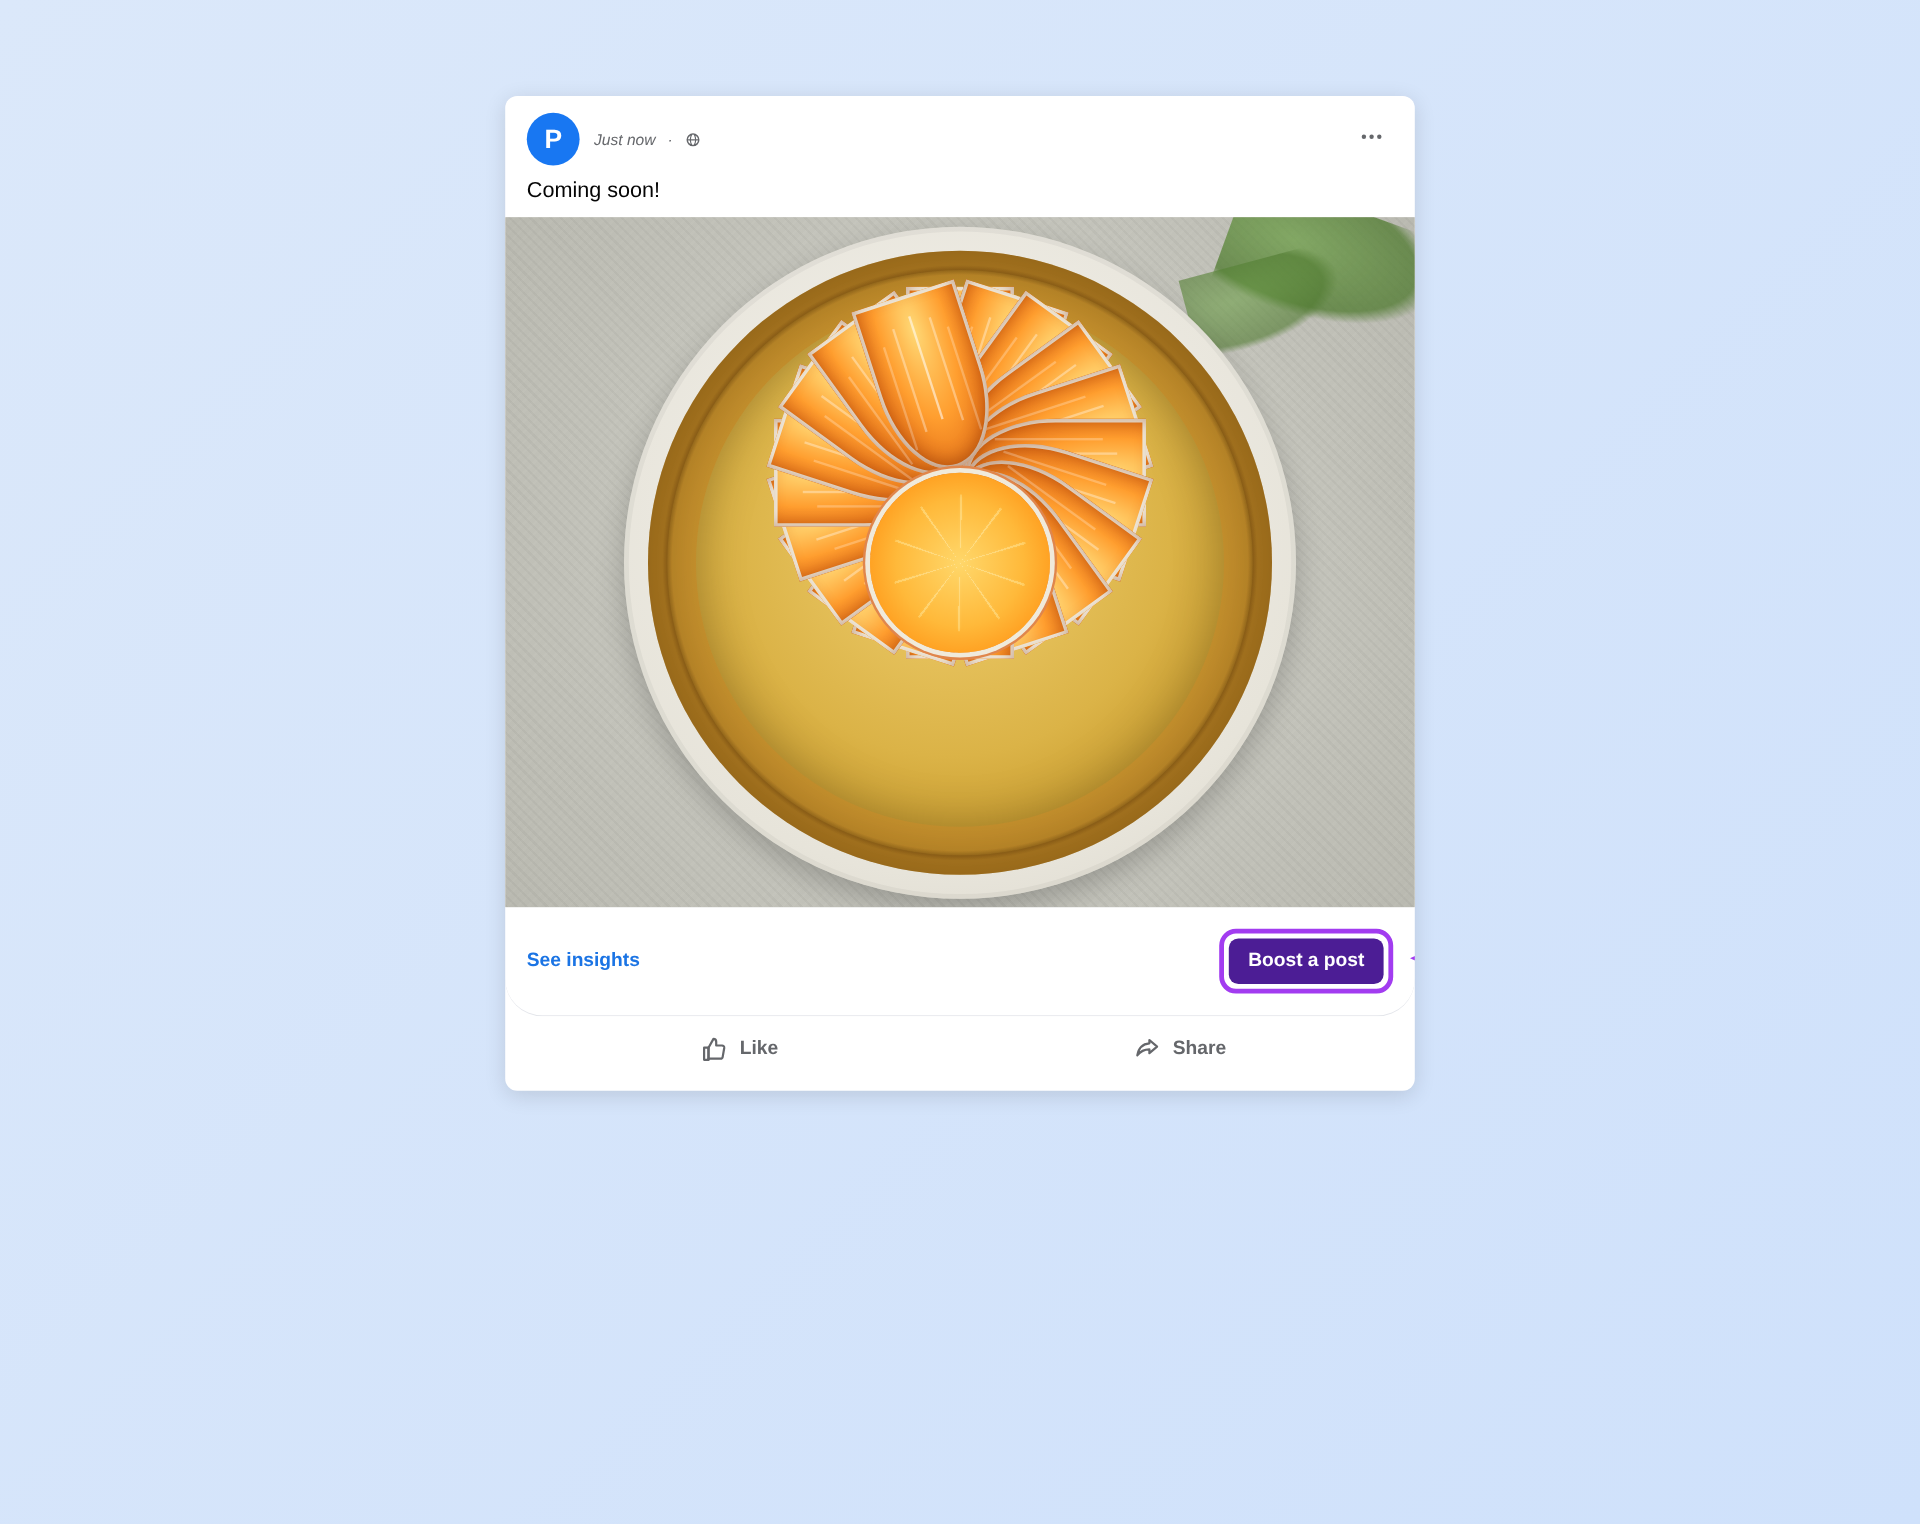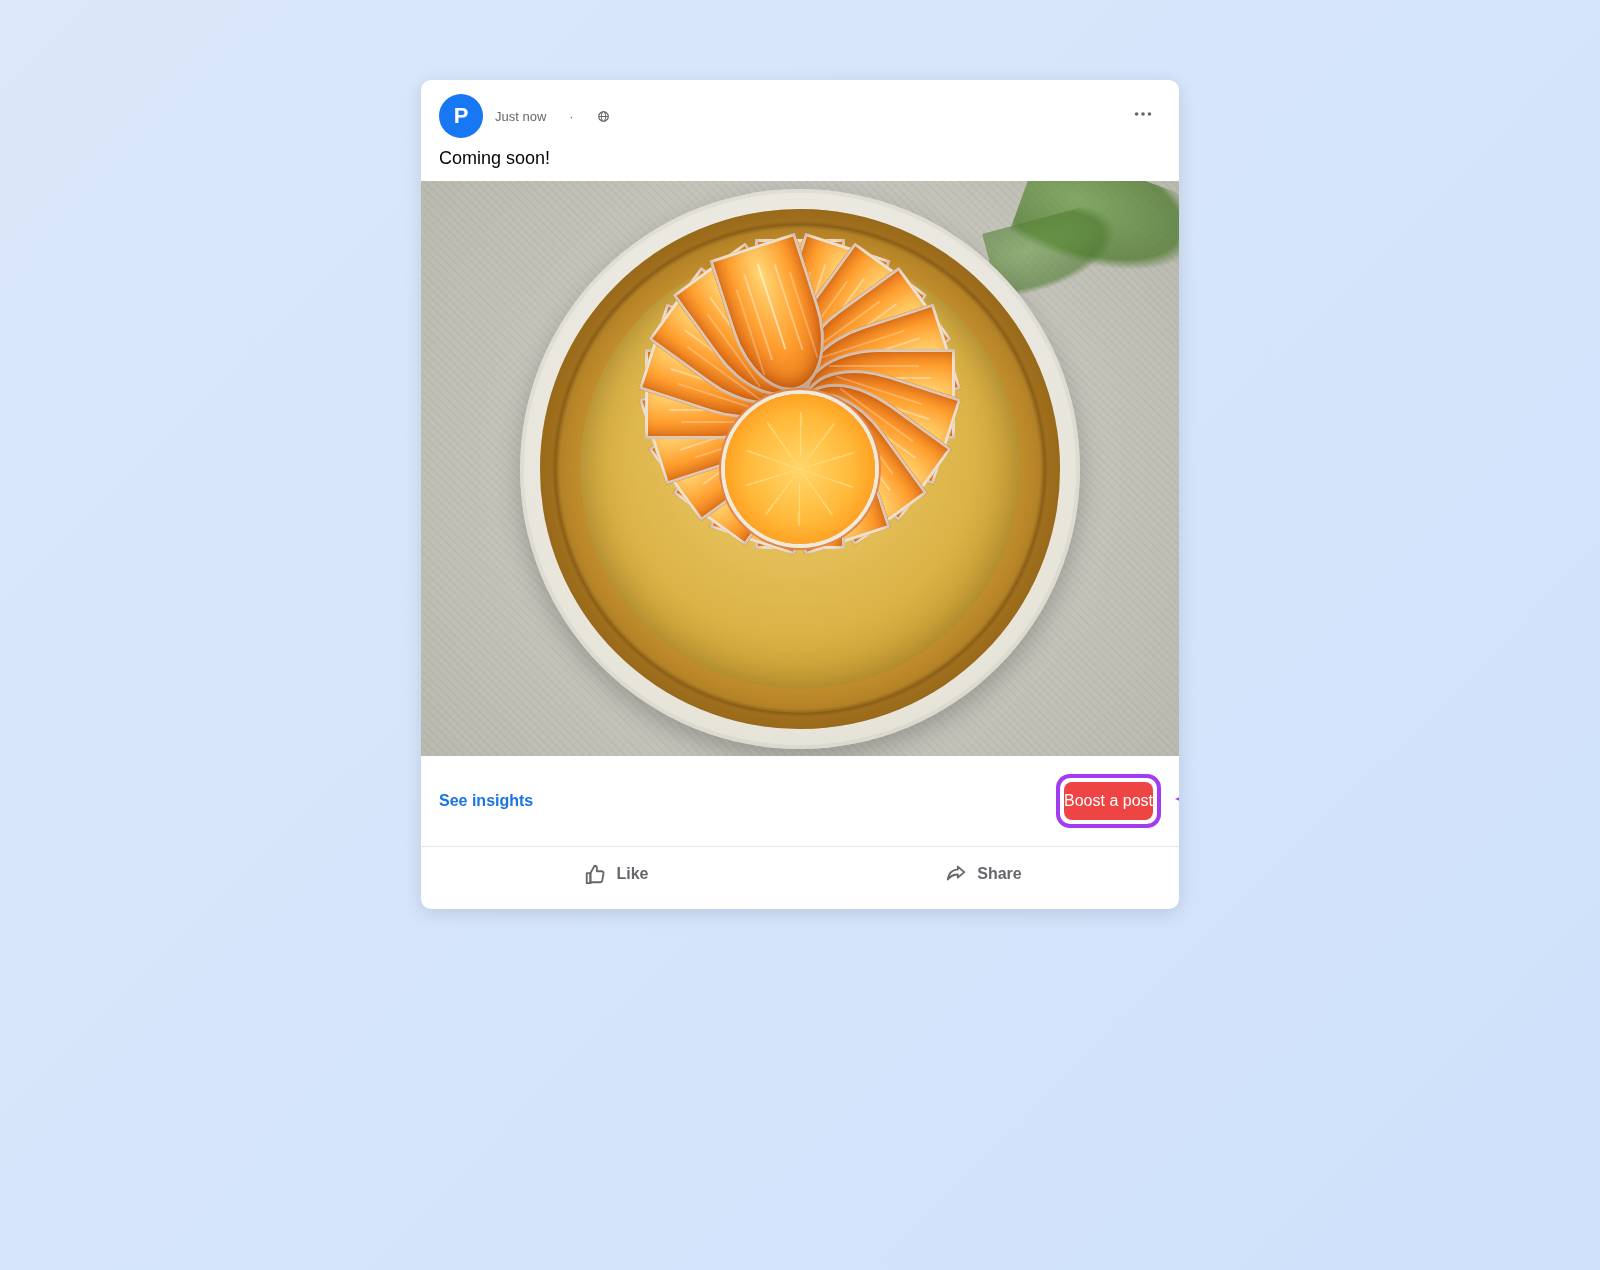--- a/index.html
+++ b/index.html
@@ -43,21 +43,22 @@
     .page-name {
       font-weight: 700;
       font-size: 16px;
       color: #050505;
     }
     .meta-row {
       font-size: 13px;
       color: #65676b;
       display: flex;
       align-items: center;
-      gap: 21px;
+      gap: 8px;
+      font-style: italic;
     }
     .dot-sep { margin: 0 2px; }
     .globe-icon svg { display: block; }
     .more-button {
       width: 36px;
       height: 36px;
       display: flex;
       align-items: center;
       justify-content: center;
       color: #65676b;
@@ -210,41 +211,42 @@
     .slice:nth-child(19) { transform: translate(-50%, -50%) rotate(324deg) translateY(-155px); }
     .slice:nth-child(20) { transform: translate(-50%, -50%) rotate(342deg) translateY(-155px); }
 
     
     .insights-row {
       display:flex;
       align-items:center;
       justify-content: space-between;
       padding: 18px 18px;
       border-bottom: 1px solid #e4e6eb;
+      border-radius: 31px;
     }
     .insights-link {
       color: #1b74e4;
       font-weight: 700;
       font-size: 16px;
       cursor: pointer;
     }
     .boost-wrap {
       position: relative;
       border: 4px solid #a23cf0;
       border-radius: 14px;
       padding: 4px;
     }
     .boost-btn {
-      background: #ef4444;
+      background: #4c1d95;
       color: #fff;
-      font-weight: 400;
+      font-weight: 700;
       font-size: 16px;
       border: none;
       border-radius: 8px;
-      padding: 10px 0;
+      padding: 10px 16px;
       cursor: pointer;
     }
     .annotation-arrow {
       position: absolute;
       left: 100%;
       top: 50%;
       transform: translateY(-50%);
       margin-left: 18px;
     }
 

